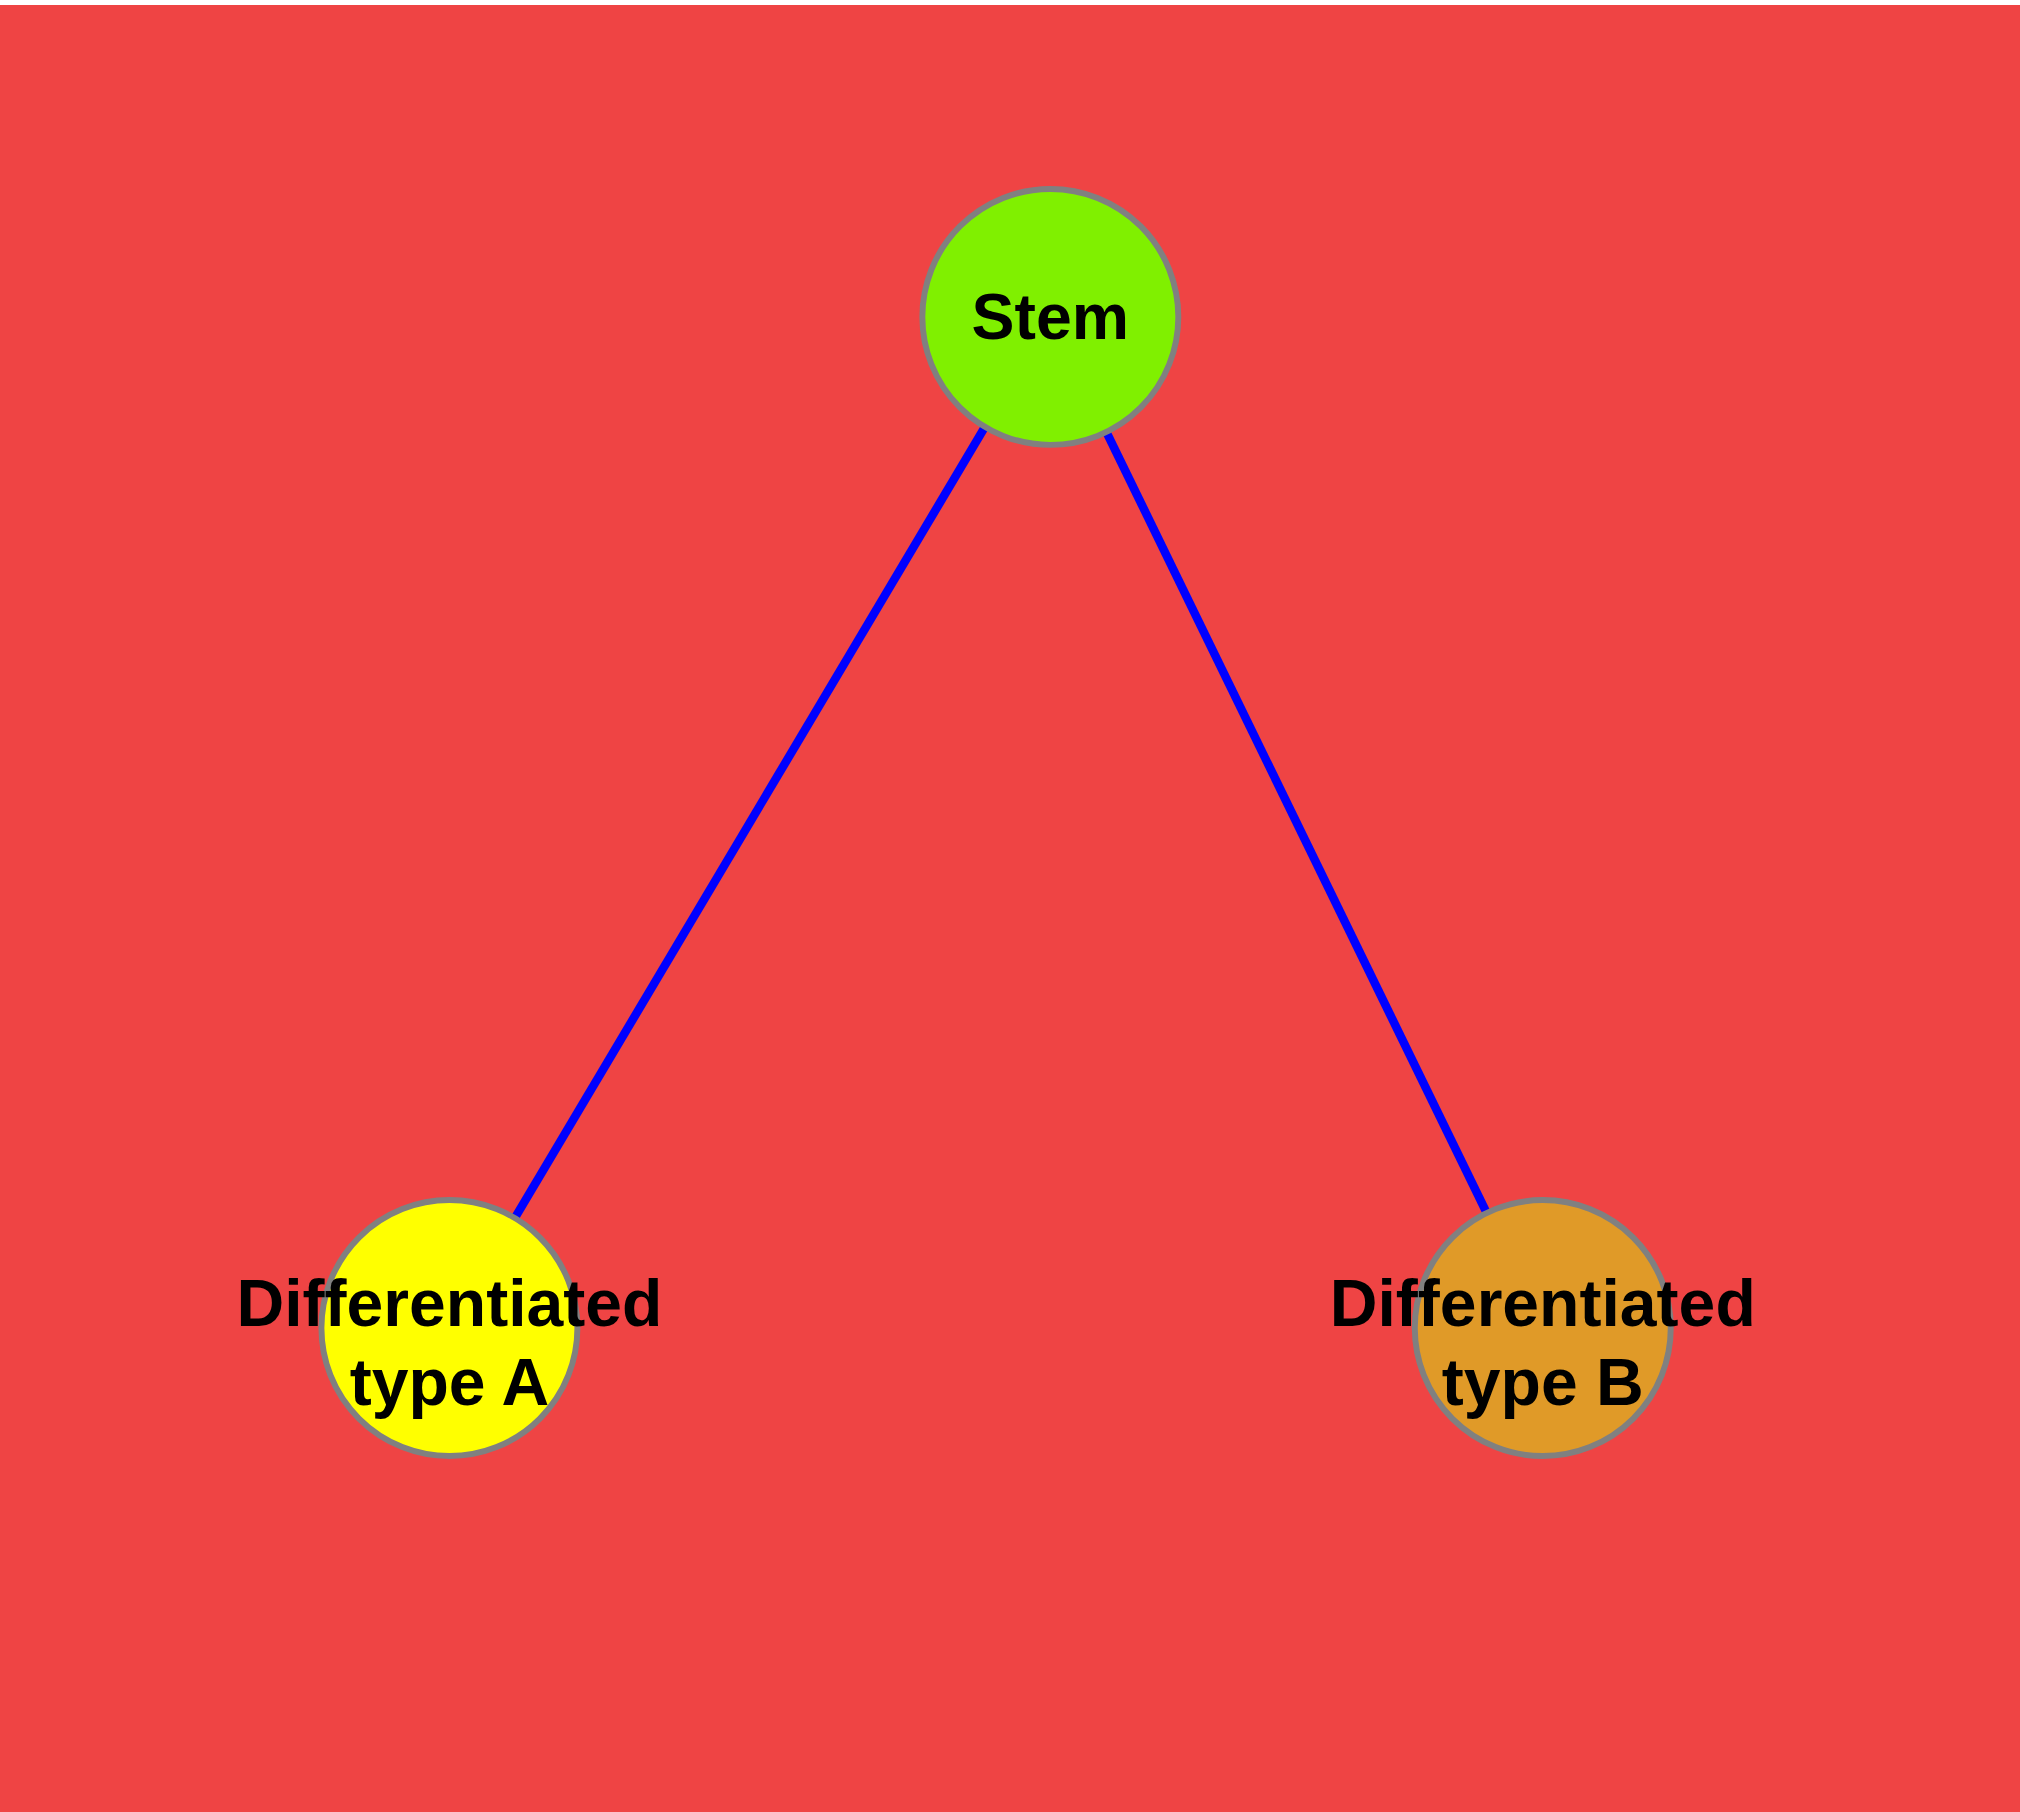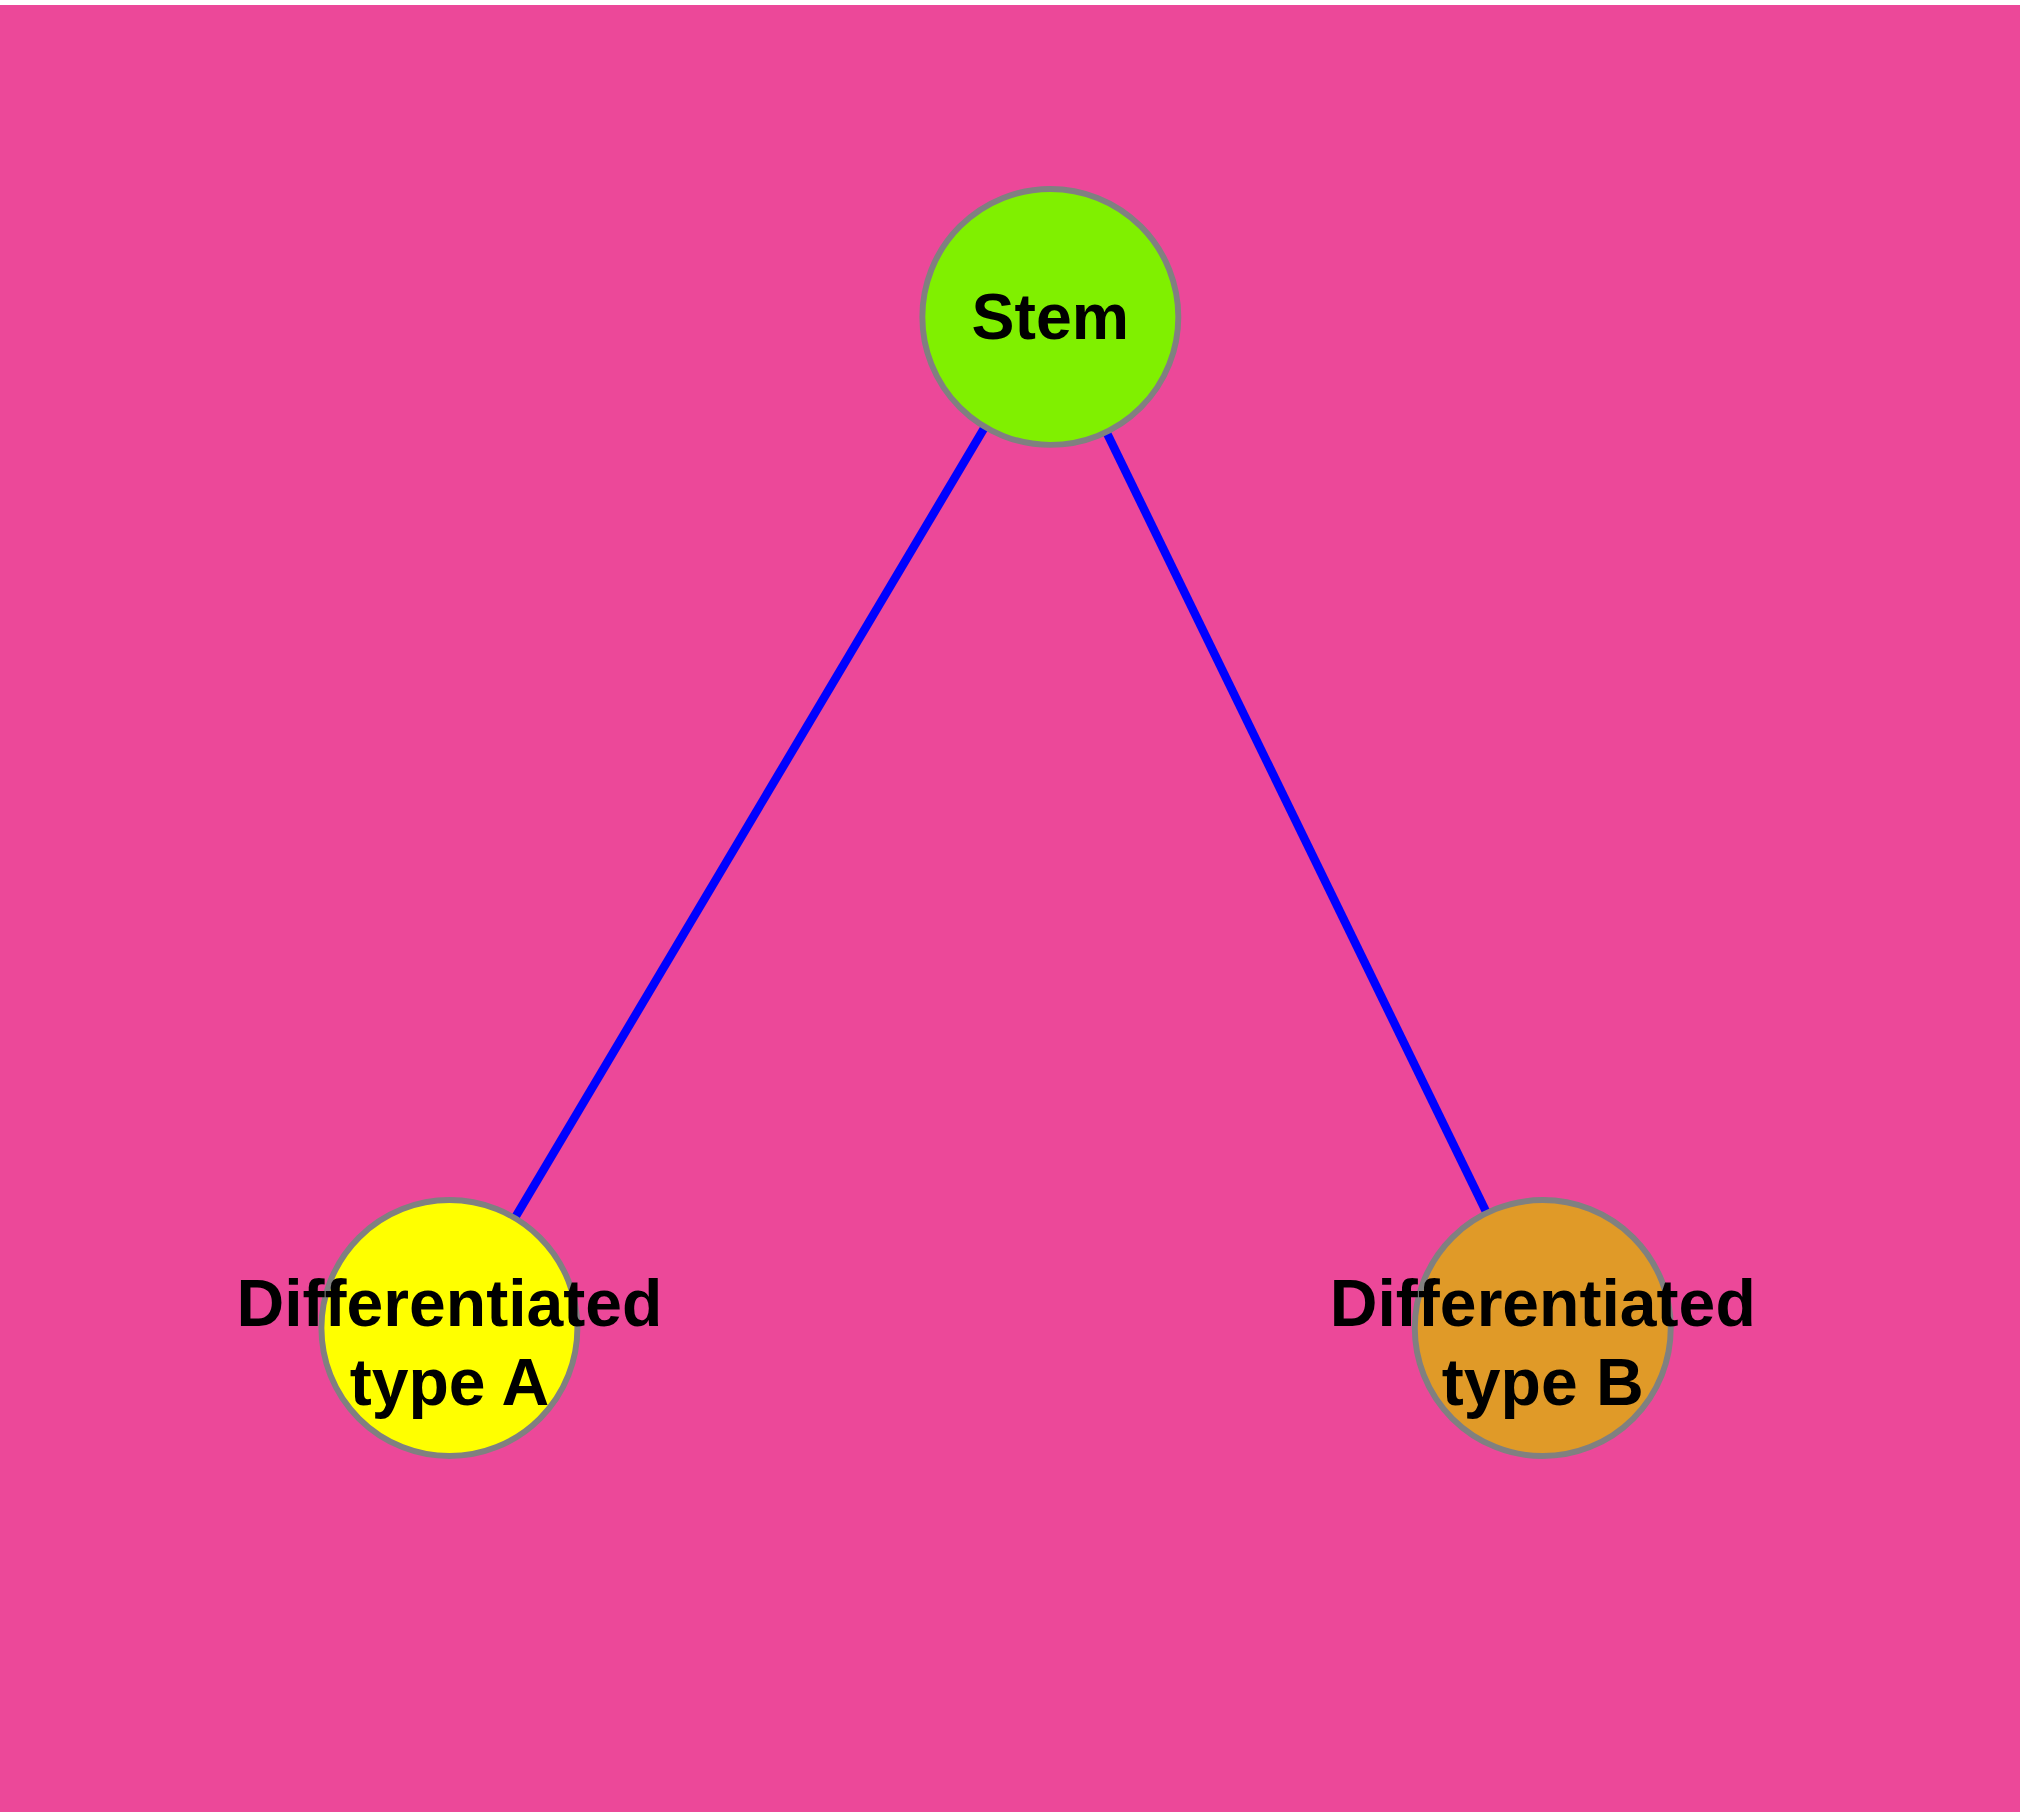--- a/index.html
+++ b/index.html
@@ -15,21 +15,21 @@
     background: #ffffff;
     overflow: hidden;
     font-family: "Liberation Sans", sans-serif;
   }
   #plot-area {
     position: absolute;
     left: 0;
     top: 5.1px;
     width: 2021px;
     height: 1807px;
-    background: #ec4899;
+    background: #ef4444;
   }
   #graph-svg {
     position: absolute;
     left: 0;
     top: 0;
     width: 2021px;
     height: 1807px;
     display: block;
   }
   .node-label {

